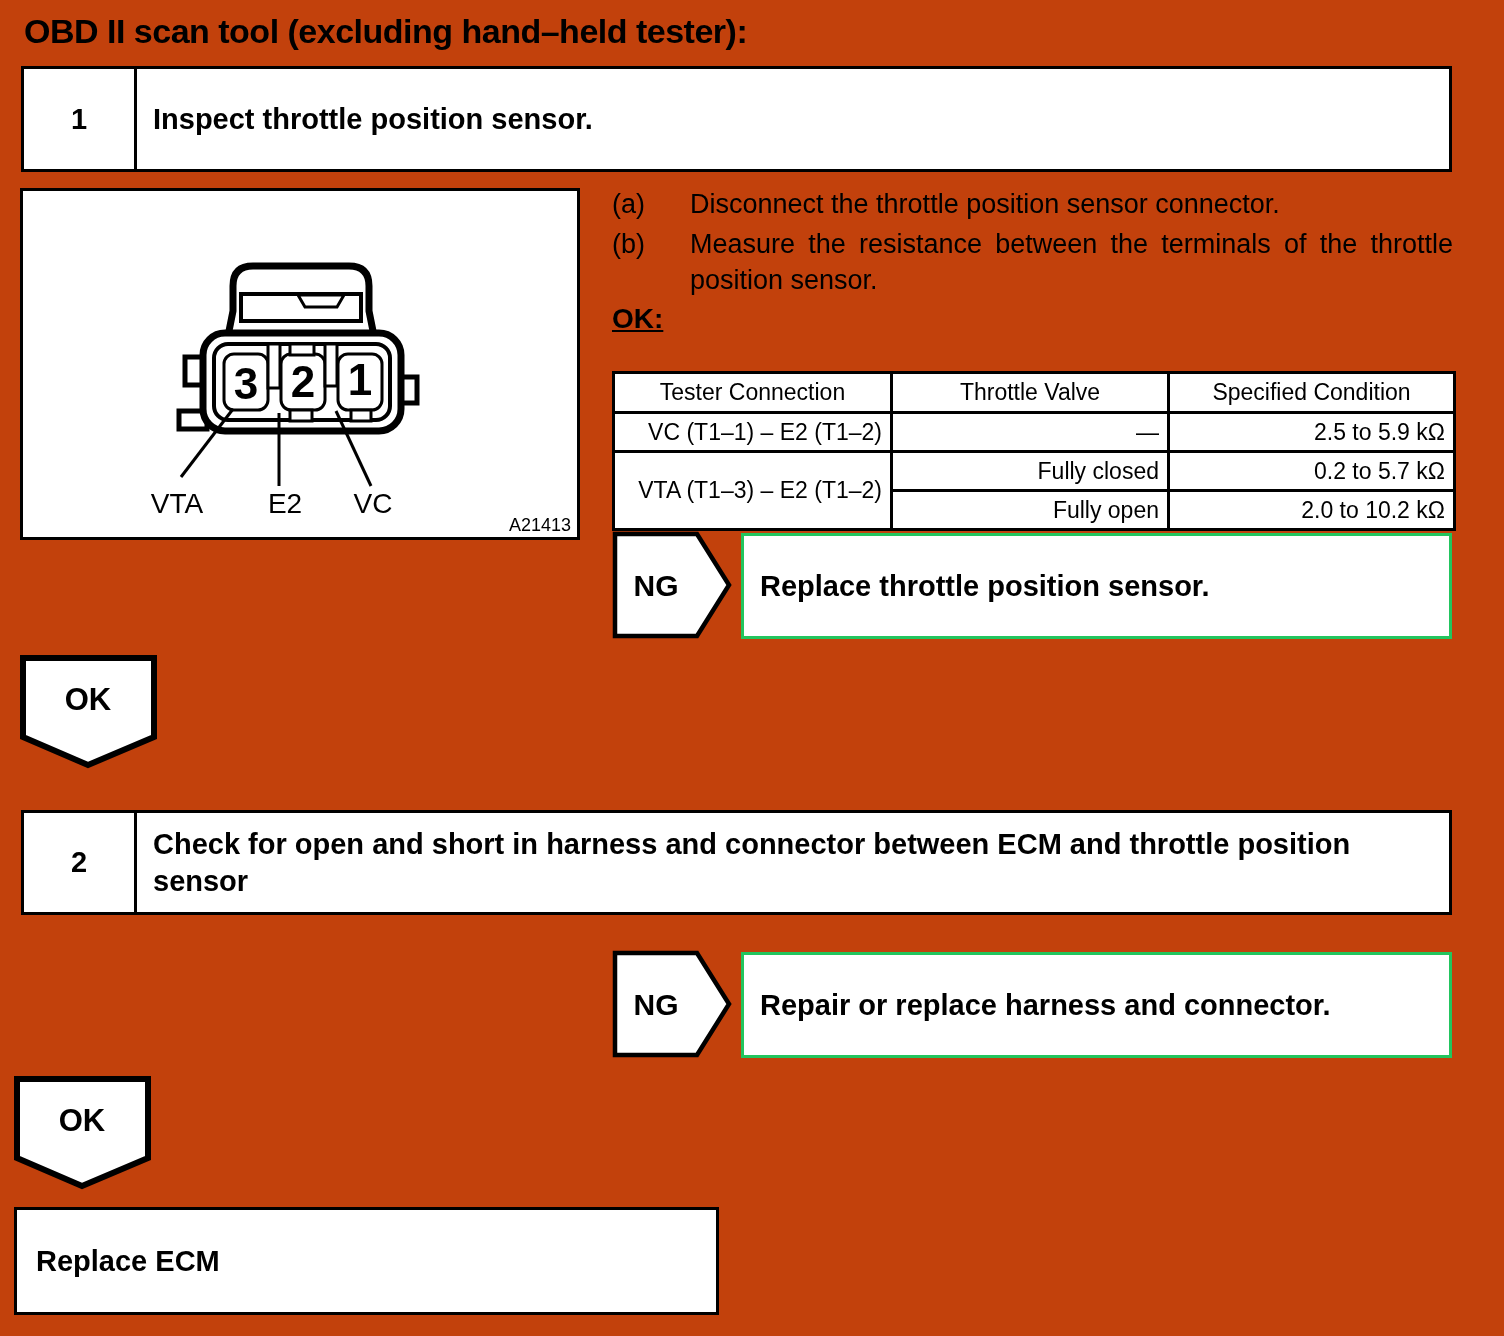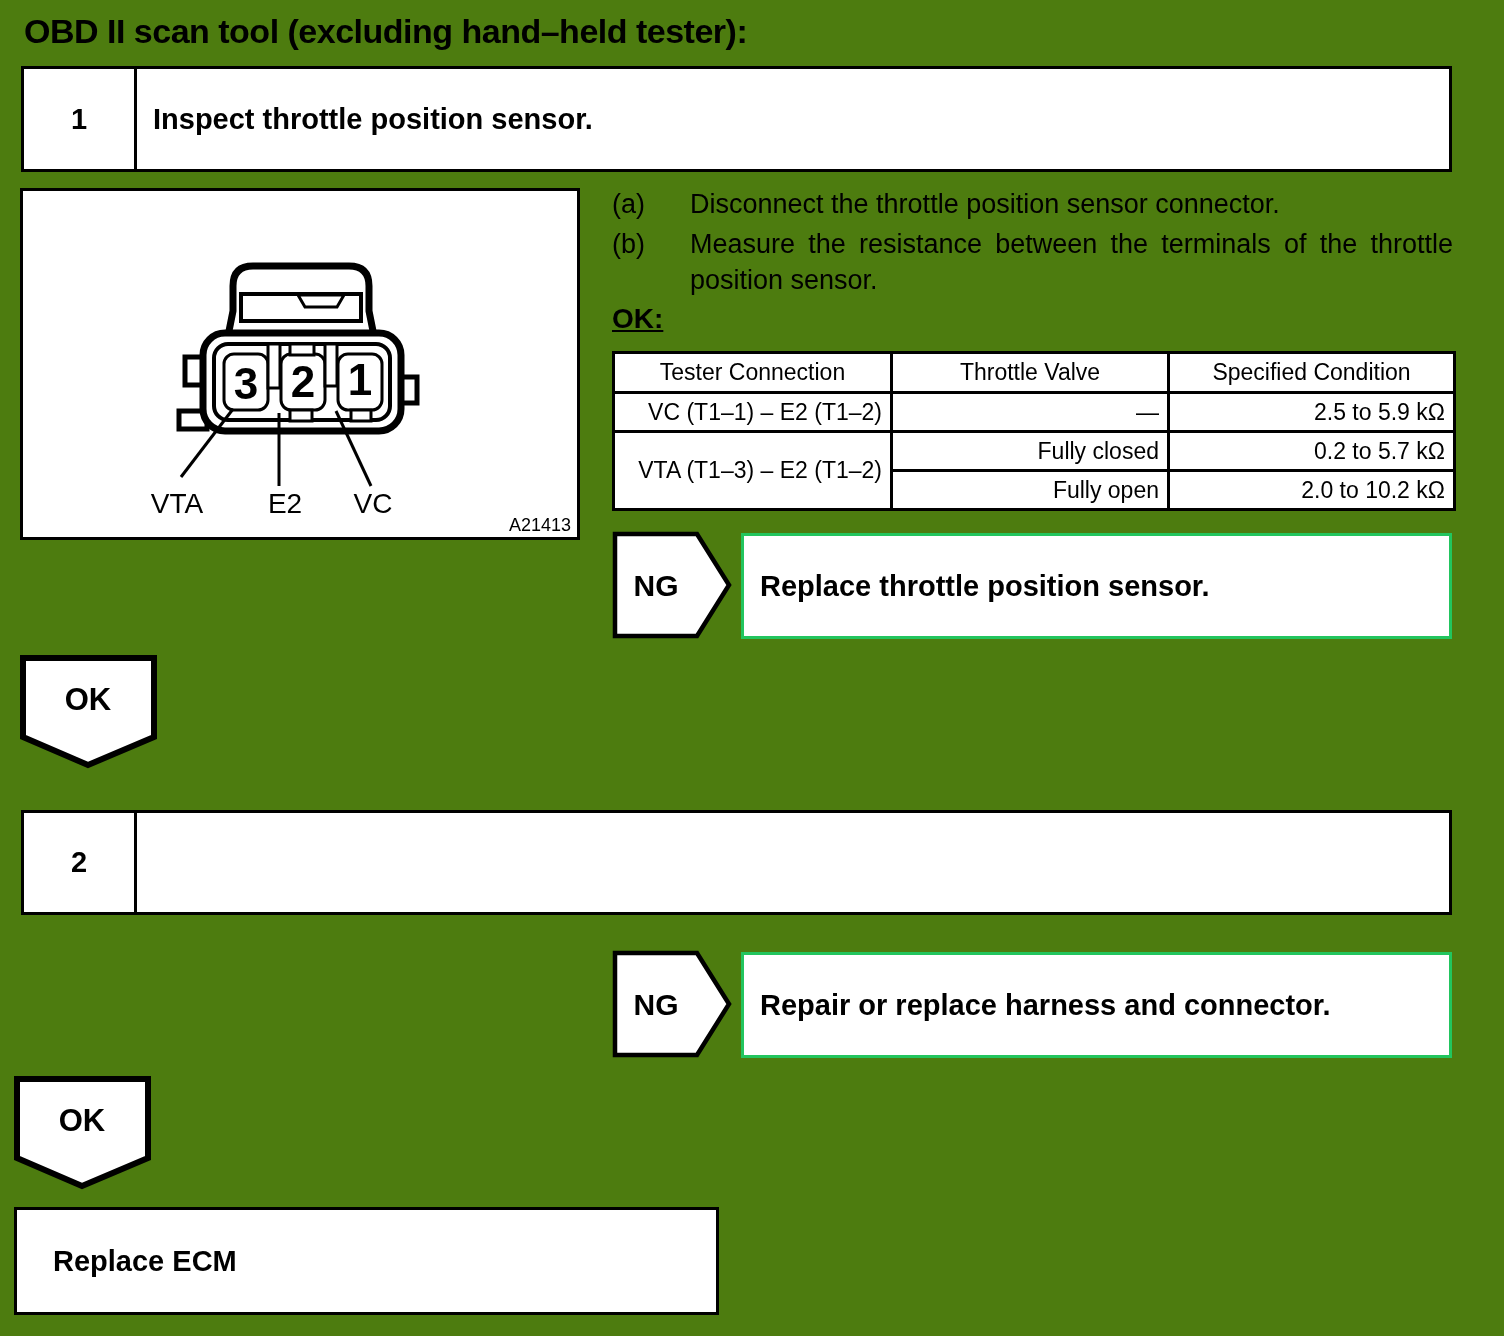--- a/index.html
+++ b/index.html
@@ -1,44 +1,44 @@
 <!DOCTYPE html>
 <html><head>
 <meta charset="utf-8">
 <style>
   html,body { margin:0; padding:0; background:#ffffff; }
   body { width:1504px; height:1336px; font-family:"Liberation Sans", sans-serif; color:#000; }
-  .page { position:relative; width:1504px; height:1336px; background:#4d7c0f; overflow:hidden; }
+  .page { position:relative; width:1504px; height:1336px; background:#c2410c; overflow:hidden; }
   .abs { position:absolute; }
 
   .page-title { left:24px; top:12px; font-size:34px; font-weight:bold; letter-spacing:-0.5px; }
 
   .step-box { display:flex; border:3px solid #000; background:#fff; box-sizing:border-box; }
   .step-num { width:110px; flex:0 0 110px; border-right:3px solid #000; display:flex; align-items:center; justify-content:center; font-weight:bold; font-size:29px; }
   .step-label { flex:1; display:flex; align-items:center; padding-left:16px; padding-right:42px; font-weight:bold; font-size:29px; line-height:1.25; }
 
   .figure-box { left:20px; top:188px; width:560px; height:352px; border:3px solid #000; box-sizing:border-box; background:#fff; }
 
   .inst { left:612px; display:flex; font-size:27px; line-height:1.35; }
   .inst-marker { width:78px; flex:0 0 78px; }
   .inst-text { width:763px; }
   .just { text-align:justify; }
   .ok-heading { left:612px; top:303px; font-size:28px; font-weight:bold; text-decoration:underline; }
 
-  table.spec { left:612px; top:351px; border-collapse:collapse; background:#fff; }
+  table.spec { left:612px; top:371px; border-collapse:collapse; background:#fff; }
   table.spec th, table.spec td { border:3px solid #000; font-size:23px; font-weight:normal; text-align:center; vertical-align:middle; padding:0 8px; }
   table.spec th { height:37px; }
   table.spec td { height:36px;text-align:right; }
   col.c1 { width:278px; } col.c2 { width:277px; } col.c3 { width:286px; }
 
   .ng-row { display:flex; align-items:flex-end; }
   .ng-arrow-svg { display:block; }
   .ng-action { margin-left:9px; width:711px; height:106px; box-sizing:border-box; border:3px solid #22c55e; display:flex; align-items:center; padding-left:16px; font-weight:bold; font-size:29px; background:#fff; }
 
-  .final-box { left:14px; top:1207px; width:705px; height:108px; border:3px solid #000; box-sizing:border-box; display:flex; align-items:center; padding-left:36px; font-weight:bold; font-size:29px; background:#fff; }
+  .final-box { left:14px; top:1207px; width:705px; height:108px; border:3px solid #000; box-sizing:border-box; display:flex; align-items:center; padding-left:19px; font-weight:bold; font-size:29px; background:#fff; }
 
   svg text { font-family:"Liberation Sans", sans-serif; }
 </style>
 </head>
 <body>
 
 <div class="page">
 
   <div class="abs page-title">OBD II scan tool (excluding hand–held tester):</div>
 
@@ -134,20 +134,21 @@
     <div class="ng-action">Replace throttle position sensor.</div>
   </div>
 
   <svg class="abs" style="left:20px; top:655px;" width="137" height="114" viewBox="0 0 137 114">
     <polygon points="3,3 134,3 134,82 68,110 3,82" fill="#fff" stroke="#000" stroke-width="6"></polygon>
     <text x="68" y="55" font-size="31" font-weight="bold" text-anchor="middle">OK</text>
   </svg>
 
   <div class="abs step-box" style="left:21px; top:810px; width:1431px; height:105px;">
     <div class="step-num">2</div>
+    <div class="step-label">Check for open and short in harness and connector between ECM and throttle position sensor</div>
   </div>
 
   <div class="abs ng-row" style="left:612px; top:950px;">
     <svg class="ng-arrow-svg" width="120" height="108" viewBox="0 0 120 108">
       <polygon points="3,3 85,3 117,54 85,105 3,105" fill="#fff" stroke="#000" stroke-width="4.5"></polygon>
       <text x="44" y="65" font-size="30" font-weight="bold" text-anchor="middle">NG</text>
     </svg>
     <div class="ng-action">Repair or replace harness and connector.</div>
   </div>
 

